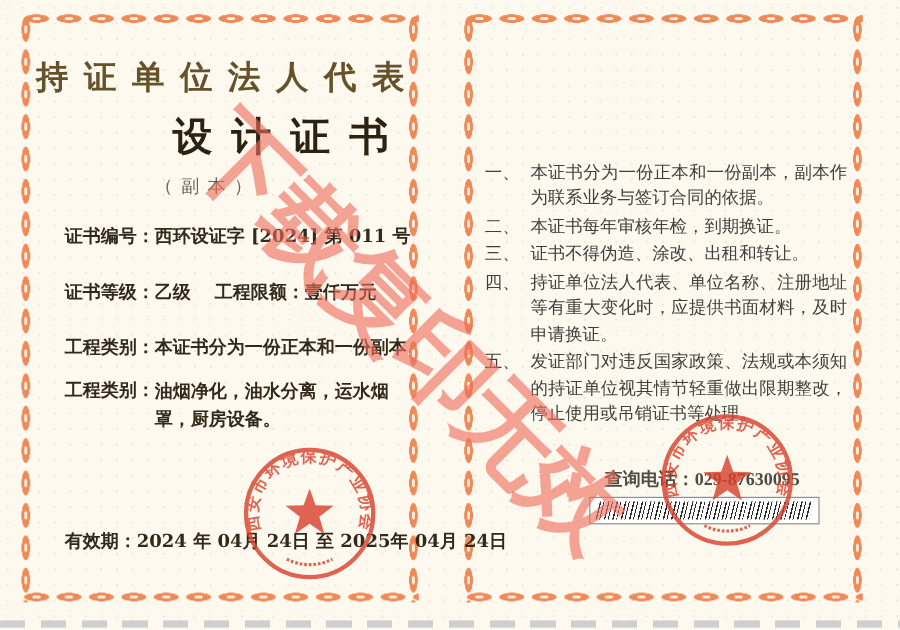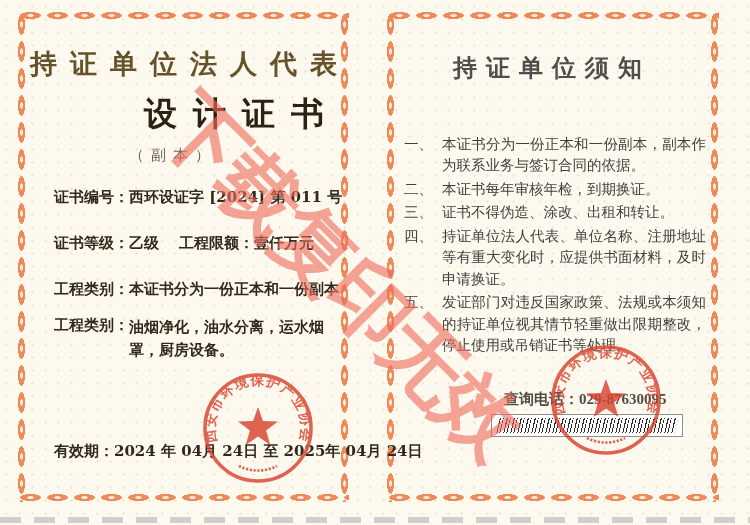--- a/index.html
+++ b/index.html
@@ -101,21 +101,20 @@
   <div class="lrow cat" style="top:316px">
     <span class="lbl">工程类别：</span>
     <span class="catval">油烟净化，油水分离，运水烟罩，厨房设备。</span>
   </div>
 
 
   <div class="lrow" style="top:442px">
     <span>有效期：</span><span>2024 年 04月 24日 至 2025年 04月 24日</span>
   </div>
 
-  <div class="rtitle">持证单位须知</div>
 
   <div class="notices">
     <div class="notice">
       <span class="num">一、</span>
       <span class="txt">本证书分为一份正本和一份副本，副本作为联系业务与签订合同的依据。</span>
     </div>
     <div class="notice">
       <span class="num">二、</span>
       <span class="txt">本证书每年审核年检，到期换证。</span>
     </div>

